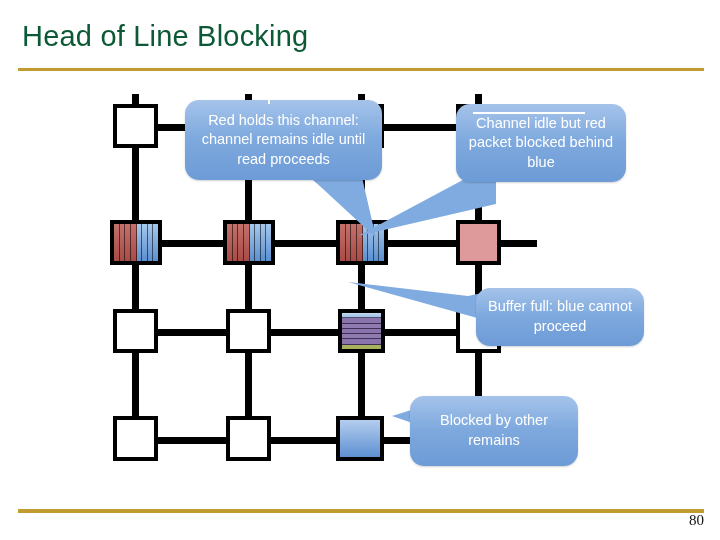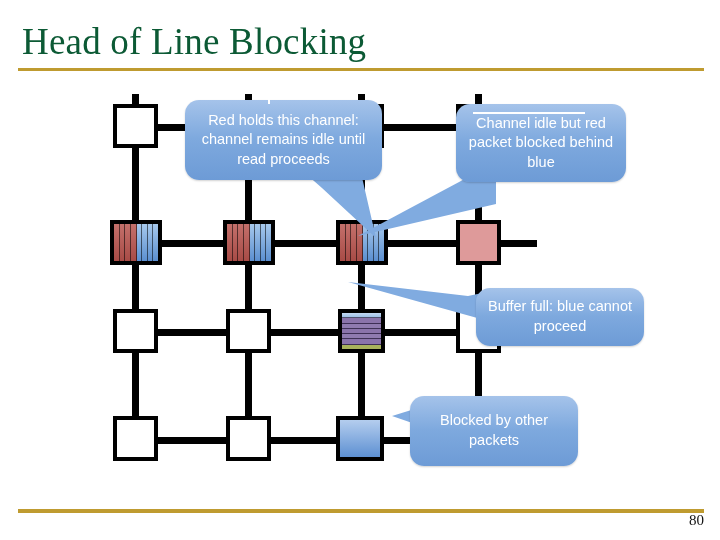--- a/index.html
+++ b/index.html
@@ -14,26 +14,26 @@
     background: #ffffff;
     overflow: hidden;
     font-family: "Liberation Sans", sans-serif;
   }
 
   
   #slide-title {
     position: absolute;
     left: 22px;
     top: 20px;
-    font-size: 37px;
+    font-size: 29px;
     font-weight: normal;
     color: #0c5a35;
     letter-spacing: 0.2px;
     white-space: nowrap;
-    font-family: Liberation Serif, serif;
+    font-family: Liberation Sans, sans-serif;
   }
   .rule {
     position: absolute;
     background: #bf9b30;
   }
   #title-rule {
     left: 18px;
     top: 68px;
     width: 686px;
     height: 3px;
@@ -292,21 +292,21 @@
 
   <div class="callout" style="left:185px; top:100px; width:197px; height:80px;">
     <div class="txt">Red holds this channel: channel remains idle until read proceeds</div>
   </div>
 
   <div class="callout" style="left:476px; top:288px; width:168px; height:58px;">
     <div class="txt">Buffer full: blue cannot proceed</div>
   </div>
 
   <div class="callout" style="left:410px; top:396px; width:168px; height:70px;">
-    <div class="txt">Blocked by other packets</div>
+    <div class="txt">Blocked by other remains</div>
   </div>
 
   <div class="edge-frag" style="left:473px; top:112px; width:112px; height:2px;"></div>
   <div class="edge-frag" style="left:268px; top:96px; width:2px; height:8px;"></div>
 
   <div class="rule" id="footer-rule"></div>
   <div id="page-number">80</div>
 </div>
 
 </body></html>

